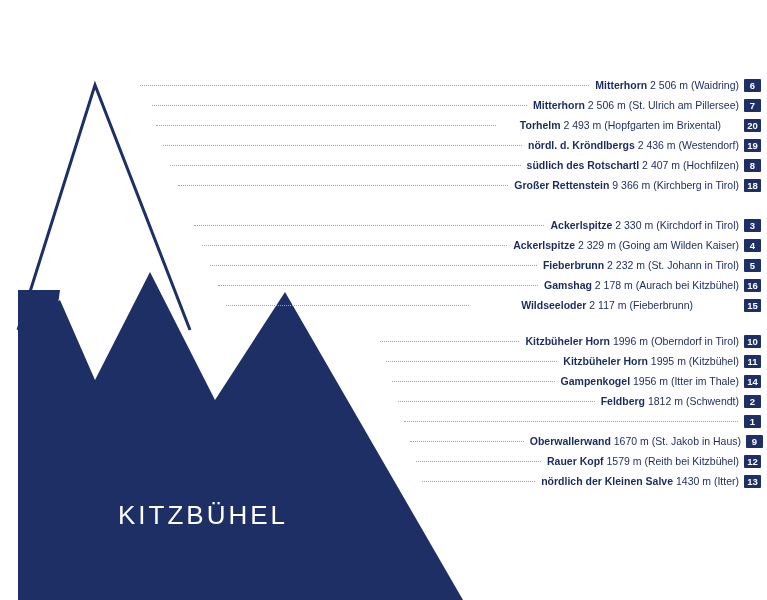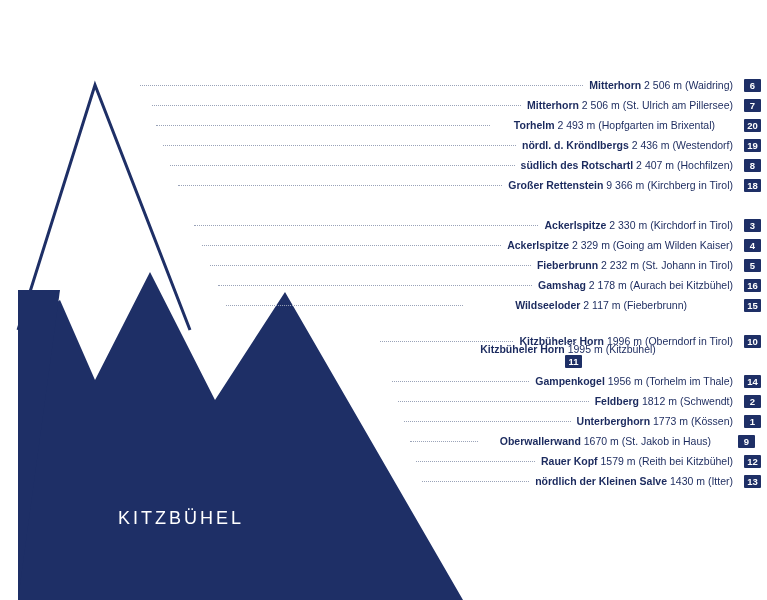--- a/index.html
+++ b/index.html
@@ -23,46 +23,45 @@
     position: absolute;
     left: 0;
     top: 0;
     width: 767px;
     height: 600px;
   }
   #city-label {
     position: absolute;
     left: 118px;
     top: 500px;
-    font-size: 18px;
+    font-size: 26px;
     letter-spacing: 3px;
     color: #ffffff;
     font-family: "Liberation Sans", sans-serif;
     font-weight: 400;
-    margin-top: 8px;
   }
   .peak-row {
     position: absolute;
     height: 14px;
     display: flex;
     align-items: center;
     justify-content: flex-end;
     white-space: nowrap;
   }
   .leader {
     flex: 1 1 auto;
     border-bottom: 1px dotted #9aa3b8;
     height: 1px;
     margin-right: 6px;
     min-width: 10px;
   }
   .peak-text {
     font-size: 10.5px;
     color: #1b2a5e;
-    margin-right: 11px;
+    margin-right: 5px;
   }
   .peak-name {
     font-weight: bold;
   }
   .peak-alt {
     font-weight: normal;
   }
   .peak-place {
     font-weight: normal;
   }
@@ -149,41 +148,40 @@
     <div class="peak-row" style="top: 298px; right: 6px; left: 226px; gap: 46px;">
       <div class="leader"></div>
       <span class="peak-text"><span class="peak-name">Wildseeloder</span><span class="peak-alt"> 2 117 m</span><span class="peak-place"> (Fieberbrunn)</span></span>
       <span class="peak-num">15</span>
     </div>
     <div class="peak-row" style="top: 334px; right: 6px; left: 380px;">
       <div class="leader"></div>
       <span class="peak-text"><span class="peak-name">Kitzbüheler Horn</span><span class="peak-alt"> 1996 m</span><span class="peak-place"> (Oberndorf in Tirol)</span></span>
       <span class="peak-num">10</span>
     </div>
-    <div class="peak-row" style="top: 354px; right: 6px; left: 386px; flex-direction: column;">
+    <div class="peak-row" style="top: 354px; right: 6px; left: 386px;">
       <div class="leader"></div>
       <span class="peak-text"><span class="peak-name">Kitzbüheler Horn</span><span class="peak-alt"> 1995 m</span><span class="peak-place"> (Kitzbühel)</span></span>
       <span class="peak-num">11</span>
     </div>
     <div class="peak-row" style="top: 374px; right: 6px; left: 392px;">
       <div class="leader"></div>
-      <span class="peak-text"><span class="peak-name">Gampenkogel</span><span class="peak-alt"> 1956 m</span><span class="peak-place"> (Torhelm im Thale)</span></span>
+      <span class="peak-text"><span class="peak-name">Gampenkogel</span><span class="peak-alt"> 1956 m</span><span class="peak-place"> (Itter im Thale)</span></span>
       <span class="peak-num">14</span>
     </div>
     <div class="peak-row" style="top: 394px; right: 6px; left: 398px; justify-content: flex-end;">
       <div class="leader"></div>
       <span class="peak-text"><span class="peak-name">Feldberg</span><span class="peak-alt"> 1812 m</span><span class="peak-place"> (Schwendt)</span></span>
       <span class="peak-num">2</span>
     </div>
     <div class="peak-row" style="top: 414px; right: 6px; left: 404px;">
       <div class="leader"></div>
-      <span class="peak-text"><span class="peak-name">Unterberghorn</span><span class="peak-alt"> 1773 m</span><span class="peak-place"> (Kössen)</span></span>
       <span class="peak-num">1</span>
     </div>
-    <div class="peak-row" style="top: 434px; right: 12px; left: 410px; gap: 16px;">
+    <div class="peak-row" style="top: 434px; right: 4px; left: 410px;">
       <div class="leader"></div>
       <span class="peak-text"><span class="peak-name">Oberwallerwand</span><span class="peak-alt"> 1670 m</span><span class="peak-place"> (St. Jakob in Haus)</span></span>
       <span class="peak-num">9</span>
     </div>
     <div class="peak-row" style="top: 454px; right: 6px; left: 416px;">
       <div class="leader"></div>
       <span class="peak-text"><span class="peak-name">Rauer Kopf</span><span class="peak-alt"> 1579 m</span><span class="peak-place"> (Reith bei Kitzbühel)</span></span>
       <span class="peak-num">12</span>
     </div>
     <div class="peak-row" style="top: 474px; right: 6px; left: 422px;">

